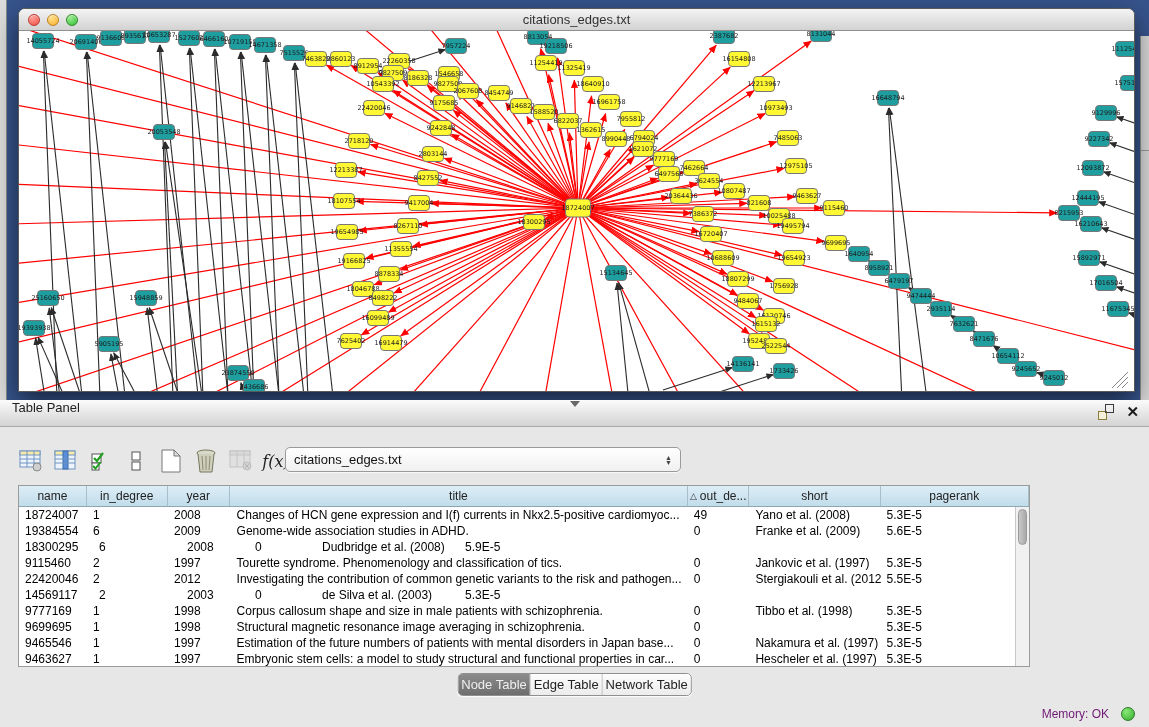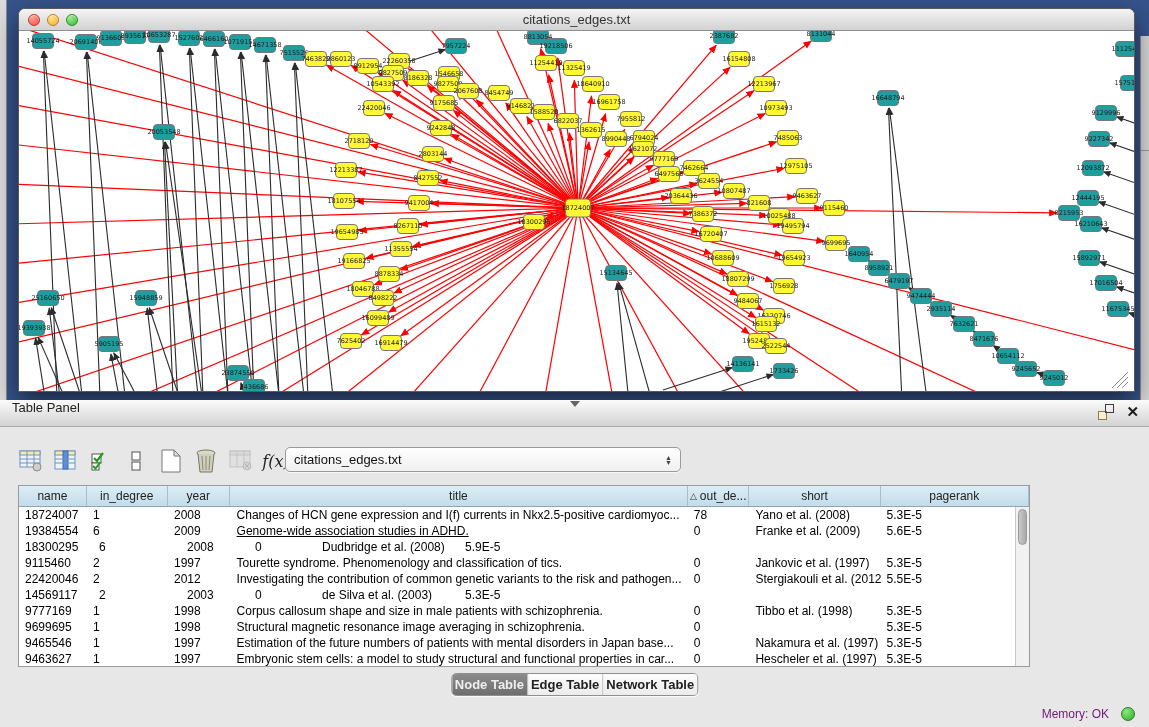--- a/index.html
+++ b/index.html
@@ -55,21 +55,21 @@
   .th .sort { font-size:9px; margin-right:3px; color:#333; }
   .trow { display:flex; height:16px; line-height:16px; background:#fff; }
   .td { padding-left:6px; overflow:hidden; white-space:nowrap; color:#000; }
   .vscroll { position:absolute; right:0; top:21px; bottom:0; width:14px; background:#f1f1f1; border-left:1px solid #c9c9c9; }
   .vscroll .thumb { position:absolute; left:2px; top:2px; width:9px; height:36px; border-radius:5px;
                     background:linear-gradient(90deg,#c9c9c9,#a9a9a9); border:1px solid #9a9a9a; }
 
   .seg-tabs { position:absolute; left:50%; transform:translateX(-50%); top:273px; display:flex;
               border:1px solid #8f8f8f; border-radius:5px; overflow:hidden; box-shadow:0 1px 1px rgba(255,255,255,.9); }
   .seg { padding:3px 3px; font-size:13px; background:linear-gradient(#fdfdfd,#ececec); color:#222;
-         border-right:1px solid #bdbdbd; cursor:default;font-weight:bold; }
+         border-right:1px solid #bdbdbd; cursor:default; }
   .seg:last-child { border-right:none; }
   .seg.selected { background:linear-gradient(#8b8b8b,#6e6e6e); color:#efefef; }
 
   .statusbar { position:absolute; left:0; bottom:0; width:100%; height:26px; display:flex; align-items:center;
                justify-content:flex-end; padding-right:14px; }
   .mem-label { font-size:12px; color:#701a75; margin-right:12px; }
   .mem-dot { width:14px; height:14px; border-radius:50%; border:1px solid #2a7a26;
              background:radial-gradient(circle at 35% 30%, #8ce879, #2fae2b); }
 </style>
 </head>
@@ -857,29 +857,29 @@
           <div class="th" style="width: 162px;">
             <span>pagerank</span>
           </div>
         </div>
       <div id="tbody">
           <div class="trow">
             <div class="td" style="width: 74px;">18724007</div>
             <div class="td" style="width: 88px;">1</div>
             <div class="td" style="width: 68px;">2008</div>
             <div class="td" style="width: 500px;">Changes of HCN gene expression and I(f) currents in Nkx2.5-positive cardiomyoc...</div>
-            <div class="td" style="width: 67px;">78</div>
+            <div class="td" style="width: 67px;">49</div>
             <div class="td" style="width: 143px;">Yano et al. (2008)</div>
             <div class="td" style="width: 162px;">5.3E-5</div>
           </div>
           <div class="trow">
             <div class="td" style="width: 74px;">19384554</div>
             <div class="td" style="width: 88px;">6</div>
             <div class="td" style="width: 68px;">2009</div>
-            <div class="td" style="width: 500px; text-decoration: underline;">Genome-wide association studies in ADHD.</div>
+            <div class="td" style="width: 500px;">Genome-wide association studies in ADHD.</div>
             <div class="td" style="width: 67px;">0</div>
             <div class="td" style="width: 143px;">Franke et al. (2009)</div>
             <div class="td" style="width: 162px;">5.6E-5</div>
           </div>
           <div class="trow">
             <div class="td" style="width: 74px;">18300295</div>
             <div class="td" style="width: 88px;">6</div>
             <div class="td" style="width: 68px;">2008</div>
             <div class="td" style="width: 67px;">0</div>
             <div class="td" style="width: 143px;">Dudbridge et al. (2008)</div>

